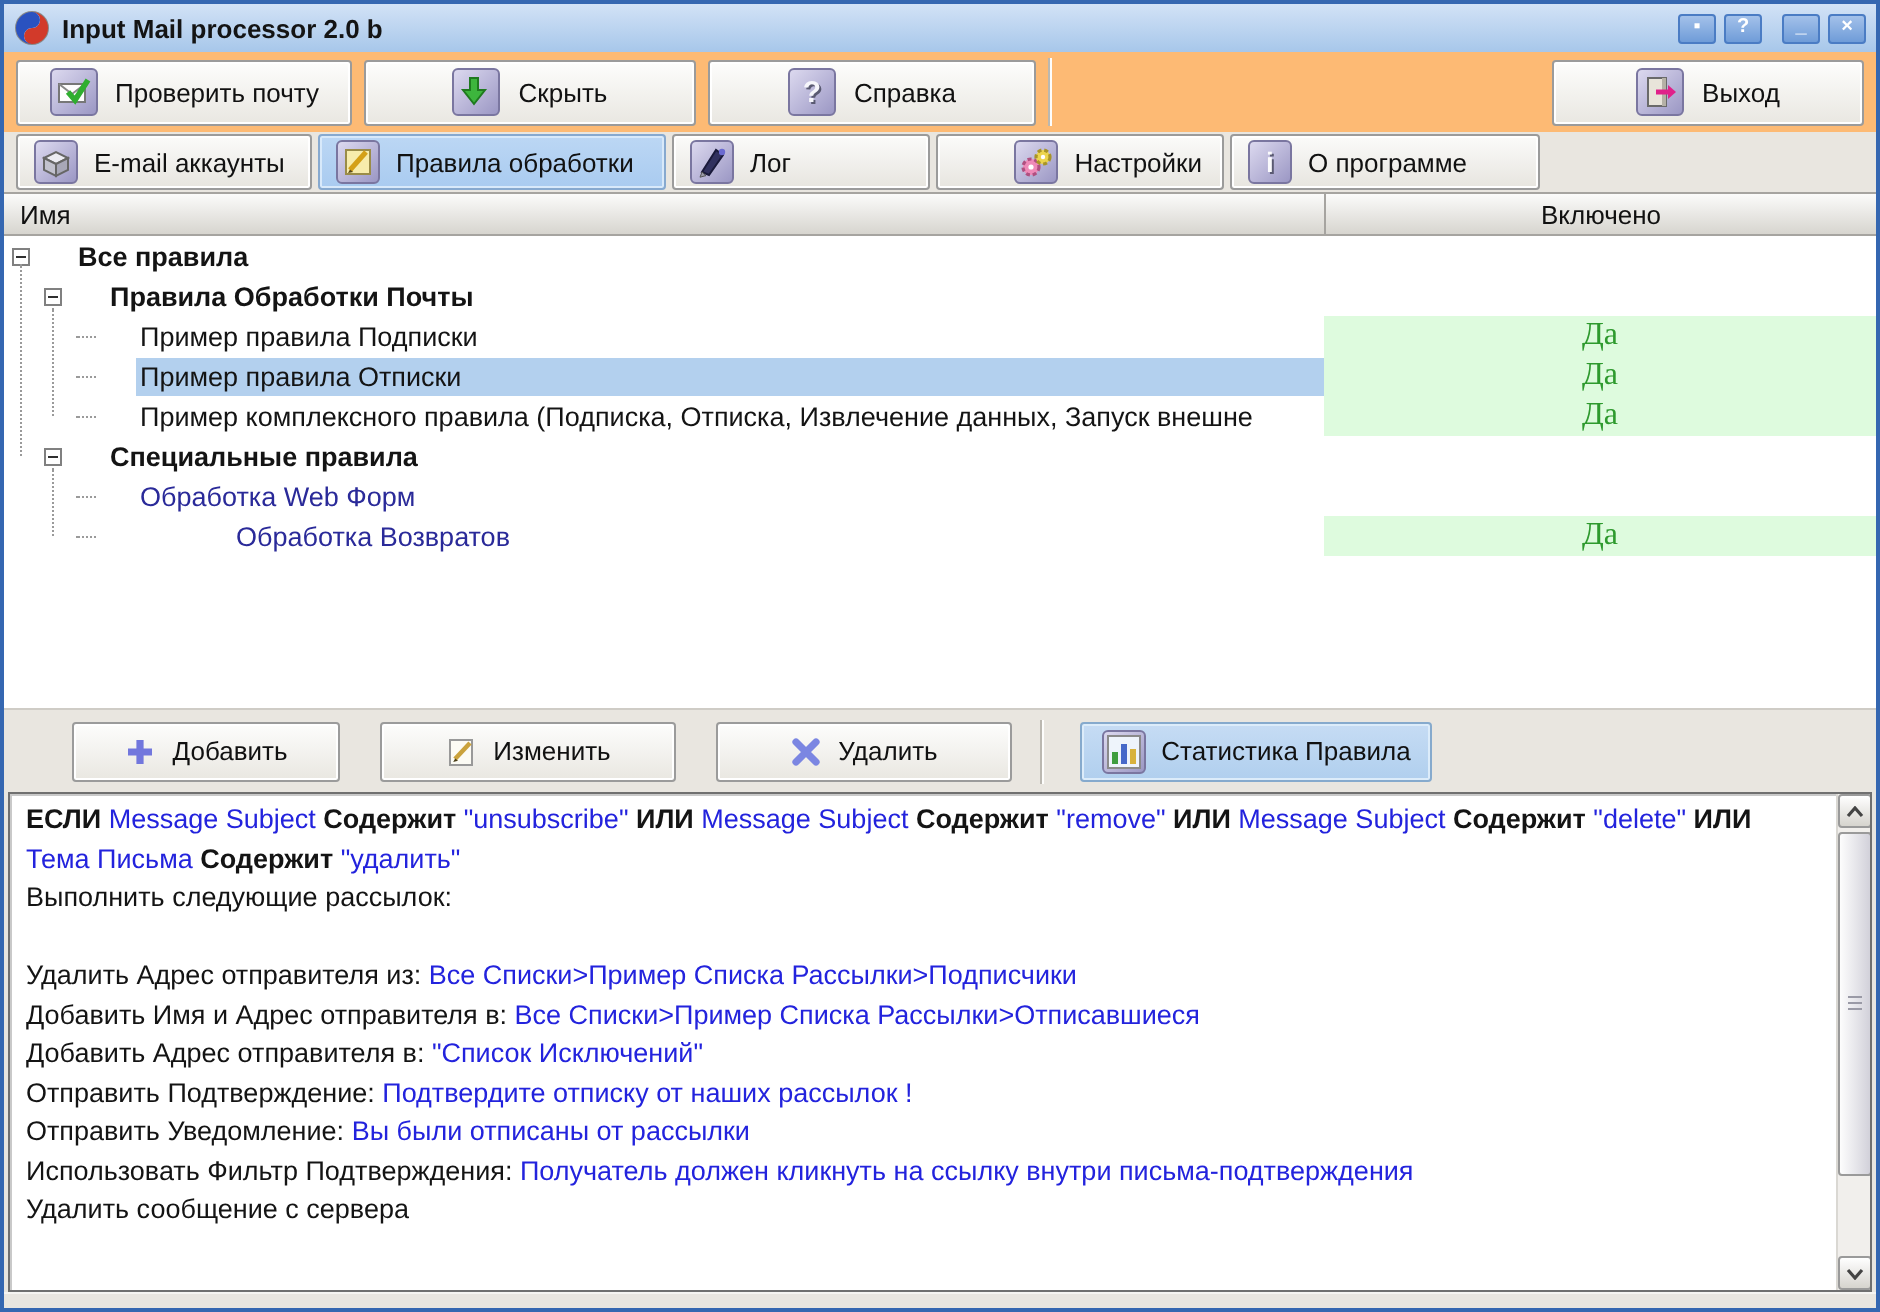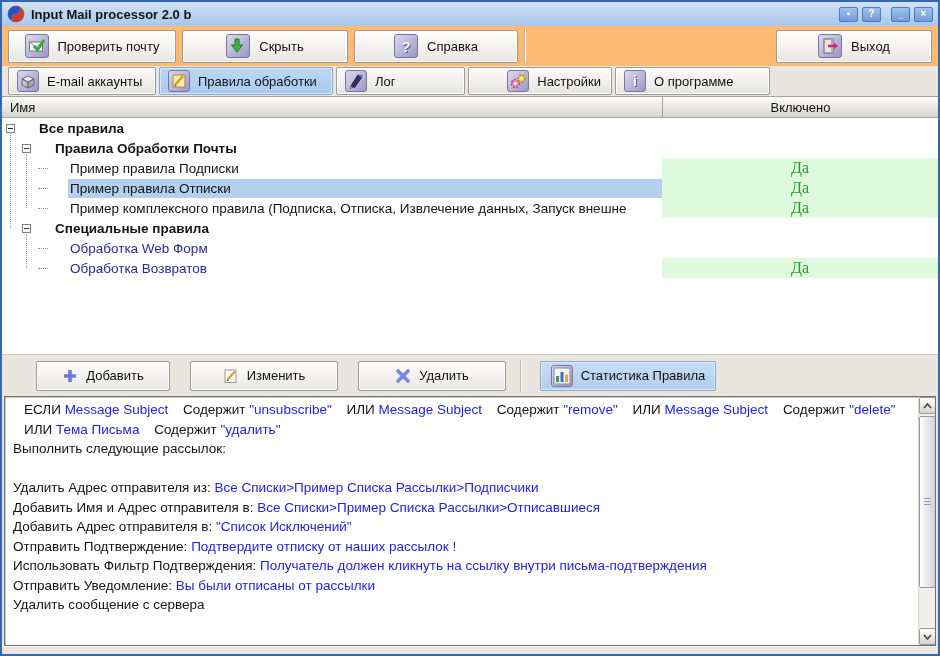--- a/index.html
+++ b/index.html
@@ -104,21 +104,21 @@
   .actionsrow .vsep{height:32px;margin-left:14px;}
   
   .detail-panel{
     flex:1;margin:0 2px 0 2px;background:#fff;position:relative;
     border:1px solid #707070;box-shadow:inset 1px 1px 0 #c9c9c9;overflow:hidden;
   }
   .detail-text{
     position:absolute;left:0;top:0;right:17px;bottom:0;
     padding:3px 8px;font-size:13.5px;line-height:19.5px;color:#141414;overflow:hidden;
   }
-  .seg-bold{font-weight:normal;margin-left:11px;}
+  .seg-bold{font-weight:bold;}
   .seg-blue{color:var(--detail-blue);}
   .seg-plain{color:#141414;}
   
   .sb{position:absolute;top:0;right:0;bottom:0;width:17px;background:#f1efec;border-left:1px solid #dad8d3;}
   .sb-btn{
     position:absolute;left:0;width:17px;height:17px;
     background:linear-gradient(#ffffff,#d6d4ce);border:1px solid #9a9a9a;border-radius:2px;
     display:flex;align-items:center;justify-content:center;
   }
   .sb-up{top:0;} .sb-down{bottom:0;}
@@ -292,21 +292,21 @@
         <div class="cell-enabled"></div>
       </div>
       <div class="tree-row">
         <div class="cell-name" style="padding-left: 36px;">
           <span class="leafdash"></span>
           <span class="row-label navy">Обработка Web Форм</span>
         </div>
         <div class="cell-enabled"></div>
       </div>
       <div class="tree-row">
-        <div class="cell-name" style="padding-left: 36px;">
+        <div class="cell-name" style="padding-left: 36px; gap: 48px;">
           <span class="leafdash"></span>
           <span class="row-label navy">Обработка Возвратов</span>
         </div>
         <div class="cell-enabled on">Да</div>
       </div>
     </div>
 
   <div class="actionsrow">
     <div class="act-btn a-add">
       <svg width="16" height="16" viewBox="0 0 16 16">
@@ -344,22 +344,22 @@
 
   <div class="detail-panel">
     <div class="detail-text" id="detail-text">
         <div class="detail-line"><span class="seg-bold">ЕСЛИ </span><span class="seg-blue">Message Subject </span><span class="seg-bold">Содержит </span><span class="seg-blue">"unsubscribe" </span><span class="seg-bold">ИЛИ </span><span class="seg-blue">Message Subject </span><span class="seg-bold">Содержит </span><span class="seg-blue">"remove" </span><span class="seg-bold">ИЛИ </span><span class="seg-blue">Message Subject </span><span class="seg-bold">Содержит </span><span class="seg-blue">"delete" </span><span class="seg-bold">ИЛИ </span><span class="seg-blue">Тема Письма </span><span class="seg-bold">Содержит </span><span class="seg-blue">"удалить"</span></div>
         <div class="detail-line"><span class="seg-plain">Выполнить следующие рассылок:</span></div>
         <div class="detail-line">&nbsp;</div>
         <div class="detail-line"><span class="seg-plain">Удалить Адрес отправителя из: </span><span class="seg-blue">Все Списки&gt;Пример Списка Рассылки&gt;Подписчики</span></div>
         <div class="detail-line"><span class="seg-plain">Добавить Имя и Адрес отправителя в: </span><span class="seg-blue">Все Списки&gt;Пример Списка Рассылки&gt;Отписавшиеся</span></div>
         <div class="detail-line"><span class="seg-plain">Добавить Адрес отправителя в: </span><span class="seg-blue">"Список Исключений"</span></div>
         <div class="detail-line"><span class="seg-plain">Отправить Подтверждение: </span><span class="seg-blue">Подтвердите отписку от наших рассылок !</span></div>
+        <div class="detail-line"><span class="seg-plain">Отправить Уведомление: </span><span class="seg-blue">Вы были отписаны от рассылки</span></div>
         <div class="detail-line"><span class="seg-plain">Использовать Фильтр Подтверждения: </span><span class="seg-blue">Получатель должен кликнуть на ссылку внутри письма-подтверждения</span></div>
-        <div class="detail-line"><span class="seg-plain">Отправить Уведомление: </span><span class="seg-blue">Вы были отписаны от рассылки</span></div>
         <div class="detail-line"><span class="seg-plain">Удалить сообщение с сервера</span></div>
       </div>
     <div class="sb">
       <div class="sb-btn sb-up">
         <svg width="9" height="6" viewBox="0 0 9 6">
           <polyline points="1,5 4.5,1 8,5" fill="none" stroke="#444" stroke-width="1.6"></polyline>
         </svg>
       </div>
       <div class="sb-thumb"></div>
       <div class="sb-btn sb-down">

